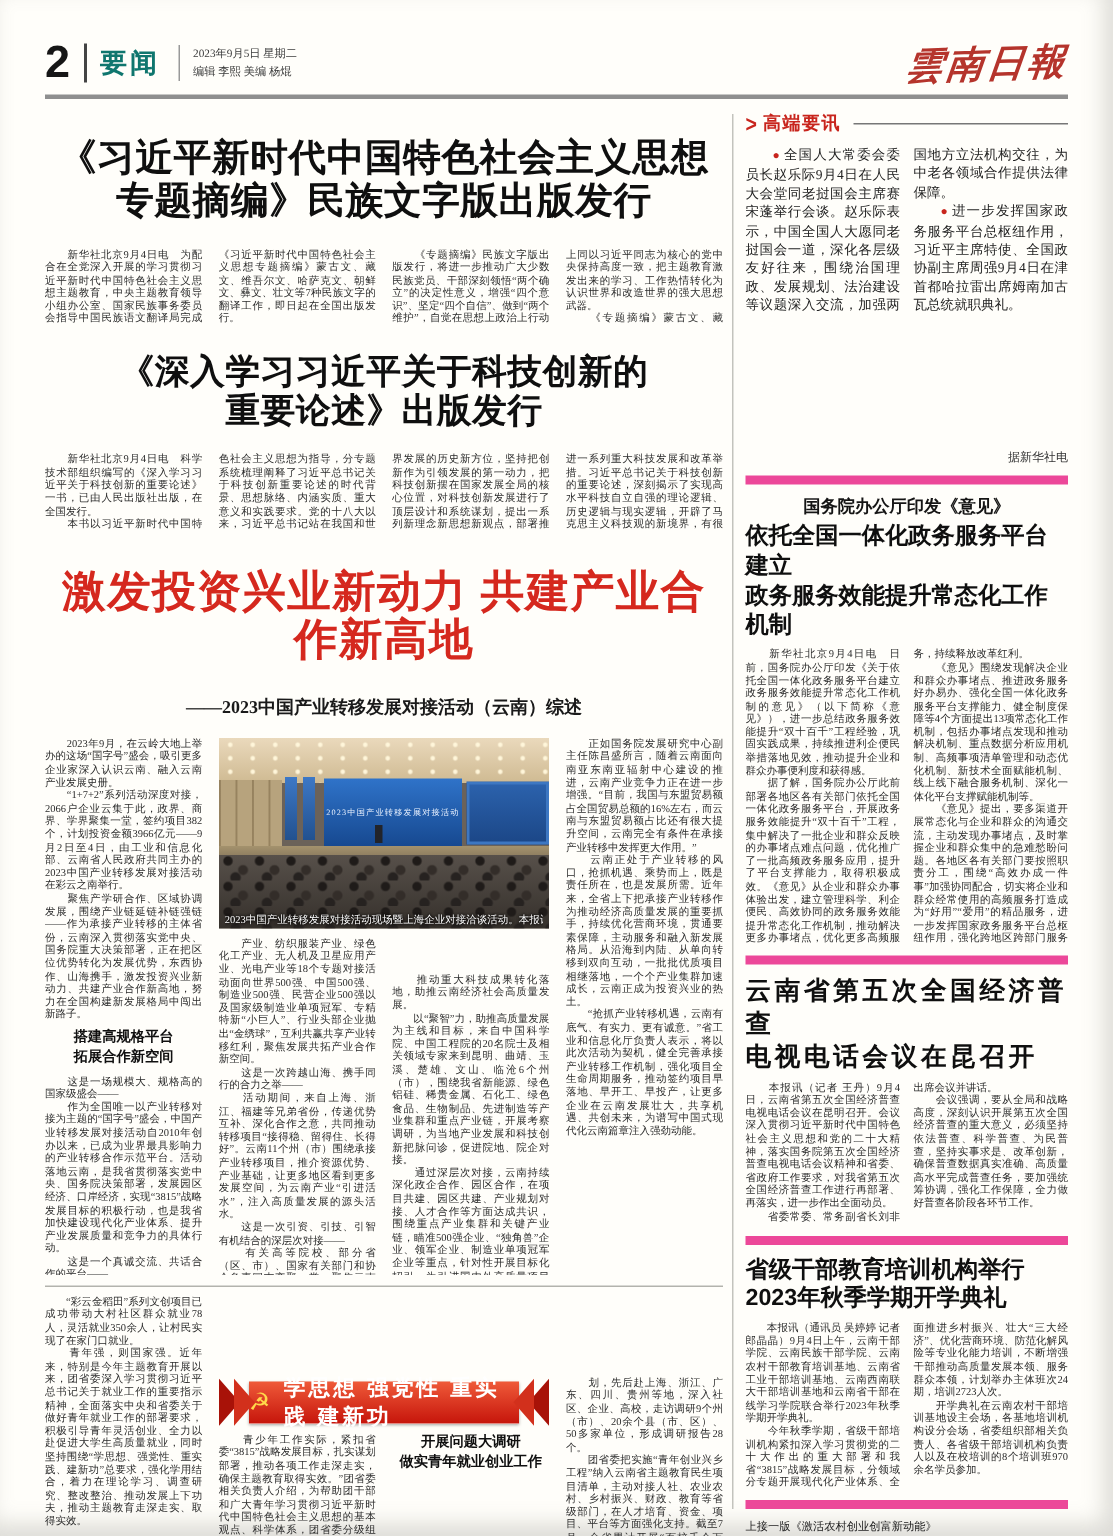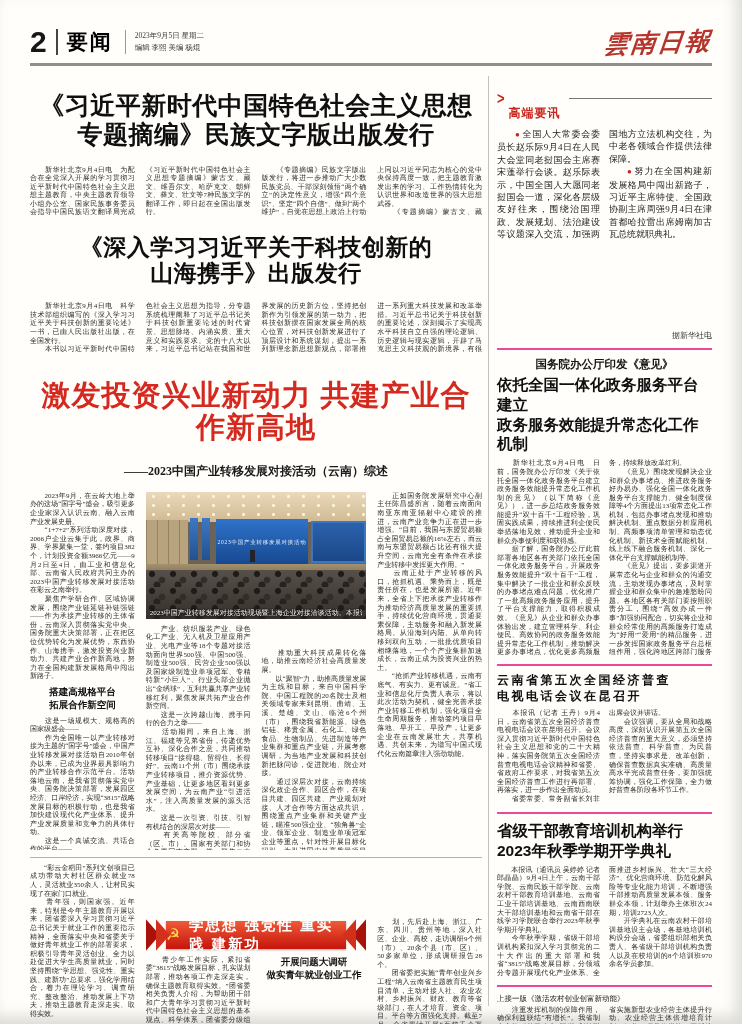--- a/index.html
+++ b/index.html
@@ -3,21 +3,21 @@
 <meta charset="utf-8">
 <style>
   html,body{margin:0;padding:0;background:#d8d8d2;}
   .page{position:relative;width:742px;height:1024px;background:#fffefa;overflow:hidden;
         font-family:"Liberation Serif",serif;color:#1c1c1c;
         box-shadow:inset -6px -8px 14px rgba(120,120,110,.25);}
   
   .hdr{position:absolute;left:30px;top:24px;right:30px;height:36px;display:flex;align-items:center;}
   .pageno{font-family:"Liberation Sans",sans-serif;font-weight:800;font-size:30px;color:#161616;line-height:1;}
   .hdr-bar{width:2px;height:26px;background:#444;margin:0 9px;}
-  .sect{font-family:"Liberation Sans",sans-serif;font-weight:800;font-size:21px;color:#000000;letter-spacing:2px;}
+  .sect{font-family:"Liberation Sans",sans-serif;font-weight:800;font-size:18px;color:#0f766e;letter-spacing:2px;}
   .dateblock{margin-left:12px;padding-left:9px;border-left:1px solid #999;font-size:7.5px;color:#3c3c3c;line-height:1.6;}
   .masthead{margin-left:auto;color:#b5342c;font-size:25px;font-weight:800;font-style:italic;
             font-family:"DejaVu Serif",serif;transform:skewX(-8deg) rotate(-2deg);letter-spacing:2px;}
   .hdr-rule{position:absolute;left:30px;top:63px;right:30px;height:2.5px;background:#8f8f8f;}
   
   .main-left{position:absolute;left:30px;top:74px;width:452px;}
   .vdiv{position:absolute;left:488px;top:76px;width:1px;height:930px;background:#c3c3bd;}
   .sidebar{position:absolute;left:497px;top:74px;width:215px;}
   
   .bodytext{font-size:7px;line-height:8.6px;text-align:justify;white-space:pre-line;color:#2b2b2b;margin:0;}
@@ -85,31 +85,31 @@
       font-weight:800;font-size:14.5px;letter-spacing:2px;box-shadow:0 1px 2px rgba(0,0,0,.35);}
   .emblem{color:#ffd94a;font-size:16px;margin-right:7px;font-family:"DejaVu Sans",sans-serif;font-weight:400;}
   .chev{position:absolute;top:-2px;width:14px;height:32px;background:#a81208;}
   .chev.l1{left:-20px;clip-path:polygon(0 0,100% 50%,0 100%);}
   .chev.l2{left:-10px;clip-path:polygon(0 0,100% 50%,0 100%);background:#d2301c;}
   .chev.r1{right:-20px;clip-path:polygon(100% 0,0 50%,100% 100%);}
   .chev.r2{right:-10px;clip-path:polygon(100% 0,0 50%,100% 100%);background:#d2301c;}
   
   .sb-briefs-head{display:flex;align-items:center;gap:4px;}
   .sb-briefs-mark{color:#c8251d;font-family:"Liberation Sans",sans-serif;font-weight:800;font-size:13px;transform:scaleY(1.2);}
-  .sb-briefs-title{color:#c8251d;font-family:"Liberation Sans",sans-serif;font-weight:800;font-size:12px;letter-spacing:1px;margin-top:31px;}
+  .sb-briefs-title{color:#c8251d;font-family:"Liberation Sans",sans-serif;font-weight:800;font-size:12px;letter-spacing:1px;}
   .sb-briefs-line{flex:1;height:1px;background:#777;margin-left:4px;}
   .sb-items{margin-top:6px;column-count:2;column-gap:9px;height:200px;overflow:hidden;}
   .sb-item{font-size:9px;line-height:12.4px;text-align:justify;margin:0;text-indent:18px;color:#222;}
   .blt{color:#c8251d;font-size:8px;margin-right:2px;}
   .sb-src{font-size:8px;text-align:right;color:#333;margin:2px 0 0;}
-  .sb-art{border-top:2px solid #ec4899;margin-top:7px;padding-top:7px;}
+  .sb-art{border-top:6px solid #ec4899;margin-top:7px;padding-top:7px;}
   .sb-kicker{font-size:11.5px;font-weight:700;text-align:center;margin:0 0 3px;color:#151515;}
   .sb-title{font-family:Liberation Sans, sans-serif;font-weight:800;font-size:15.5px;line-height:1.28;
             color:#0f0f0f;margin:0;}
-  .sb-title.spread{letter-spacing:2.5px;font-size:12px;}
+  .sb-title.spread{letter-spacing:2.5px;font-size:17px;}
   .sb-body{margin-top:5px;column-count:2;column-gap:9px;overflow:hidden;}
   .sb-lead{font-size:7.5px;font-weight:400;margin:0 0 2px;color:#222;}
 </style>
 </head>
 <body>
 
 <div class="page">
 
   <div class="hdr">
     <span class="pageno">2</span>
@@ -134,21 +134,21 @@
       <div class="artbody">
         <p class="bodytext">　　新华社北京9月4日电　为配合在全党深入开展的学习贯彻习近平新时代中国特色社会主义思想主题教育，中央主题教育领导小组办公室、国家民族事务委员会指导中国民族语文翻译局完成《习近平新时代中国特色社会主义思想专题摘编》蒙古文、藏文、维吾尔文、哈萨克文、朝鲜文、彝文、壮文等7种民族文字的翻译工作，即日起在全国出版发行。
 　　《专题摘编》民族文字版出版发行，将进一步推动广大少数民族党员、干部深刻领悟“两个确立”的决定性意义，增强“四个意识”、坚定“四个自信”、做到“两个维护”，自觉在思想上政治上行动上同以习近平同志为核心的党中央保持高度一致，把主题教育激发出来的学习、工作热情转化为认识世界和改造世界的强大思想武器。
 　　《专题摘编》蒙古文、藏文、维吾尔文、哈萨克文、朝鲜文版，由民族出版社出版发行；彝文、壮文版，由民族出版社分别组织四川民族出版社、广西民族出版社出版发行。</p>
       </div>
     </article>
 
     <article>
       <h1 class="art-title t2">
         <span>《深入学习习近平关于科技创新的</span><br>
-        <span>山海携手》出版发行</span>
+        <span>重要论述》出版发行</span>
       </h1>
       <div class="artbody">
         <p class="bodytext">　　新华社北京9月4日电　科学技术部组织编写的《深入学习习近平关于科技创新的重要论述》一书，已由人民出版社出版，在全国发行。
 　　本书以习近平新时代中国特色社会主义思想为指导，分专题系统梳理阐释了习近平总书记关于科技创新重要论述的时代背景、思想脉络、内涵实质、重大意义和实践要求。党的十八大以来，习近平总书记站在我国和世界发展的历史新方位，坚持把创新作为引领发展的第一动力，把科技创新摆在国家发展全局的核心位置，对科技创新发展进行了顶层设计和系统谋划，提出一系列新理念新思想新观点，部署推进一系列重大科技发展和改革举措。习近平总书记关于科技创新的重要论述，深刻揭示了实现高水平科技自立自强的理论逻辑、历史逻辑与现实逻辑，开辟了马克思主义科技观的新境界，有很强的政治性、思想性、指导性，是新时代加快实现高水平科技自立自强、建设科技强国、坚定不移走中国特色自主创新道路的根本遵循和行动指南。</p>
       </div>
     </article>
 
     <section>
       <h1 class="feat-head">激发投资兴业新动力  共建产业合作新高地</h1>
       <p class="feat-sub">——2023中国产业转移发展对接活动（云南）综述</p>
@@ -248,21 +248,21 @@
   <aside class="sidebar">
 
     <section>
       <div class="sb-briefs-head">
         <span class="sb-briefs-mark">&gt;</span>
         <span class="sb-briefs-title">高端要讯</span>
         <span class="sb-briefs-line"></span>
       </div>
       <div class="sb-items">
         <p class="sb-item"><span class="blt">●</span><span>全国人大常委会委员长赵乐际9月4日在人民大会堂同老挝国会主席赛宋蓬举行会谈。赵乐际表示，中国全国人大愿同老挝国会一道，深化各层级友好往来，围绕治国理政、发展规划、法治建设等议题深入交流，加强两国地方立法机构交往，为中老各领域合作提供法律保障。</span></p>
-        <p class="sb-item"><span class="blt">●</span><span>努力在全国构建新发展格局中闯出新路子，习近平主席特使、全国政协副主席周强9月4日在津首都哈拉雷出席姆南加古瓦总统就职典礼。</span></p>
+        <p class="sb-item"><span class="blt">●</span><span>进一步发挥国家政务服务平台总枢纽作用，习近平主席特使、全国政协副主席周强9月4日在津首都哈拉雷出席姆南加古瓦总统就职典礼。</span></p>
       </div>
       <p class="sb-src">据新华社电</p>
     </section>
 
     <section class="sb-art">
       <p class="sb-kicker">国务院办公厅印发《意见》</p>
       <h2 class="sb-title">
         <span>依托全国一体化政务服务平台建立</span><br>
         <span>政务服务效能提升常态化工作机制</span>
       </h2>

